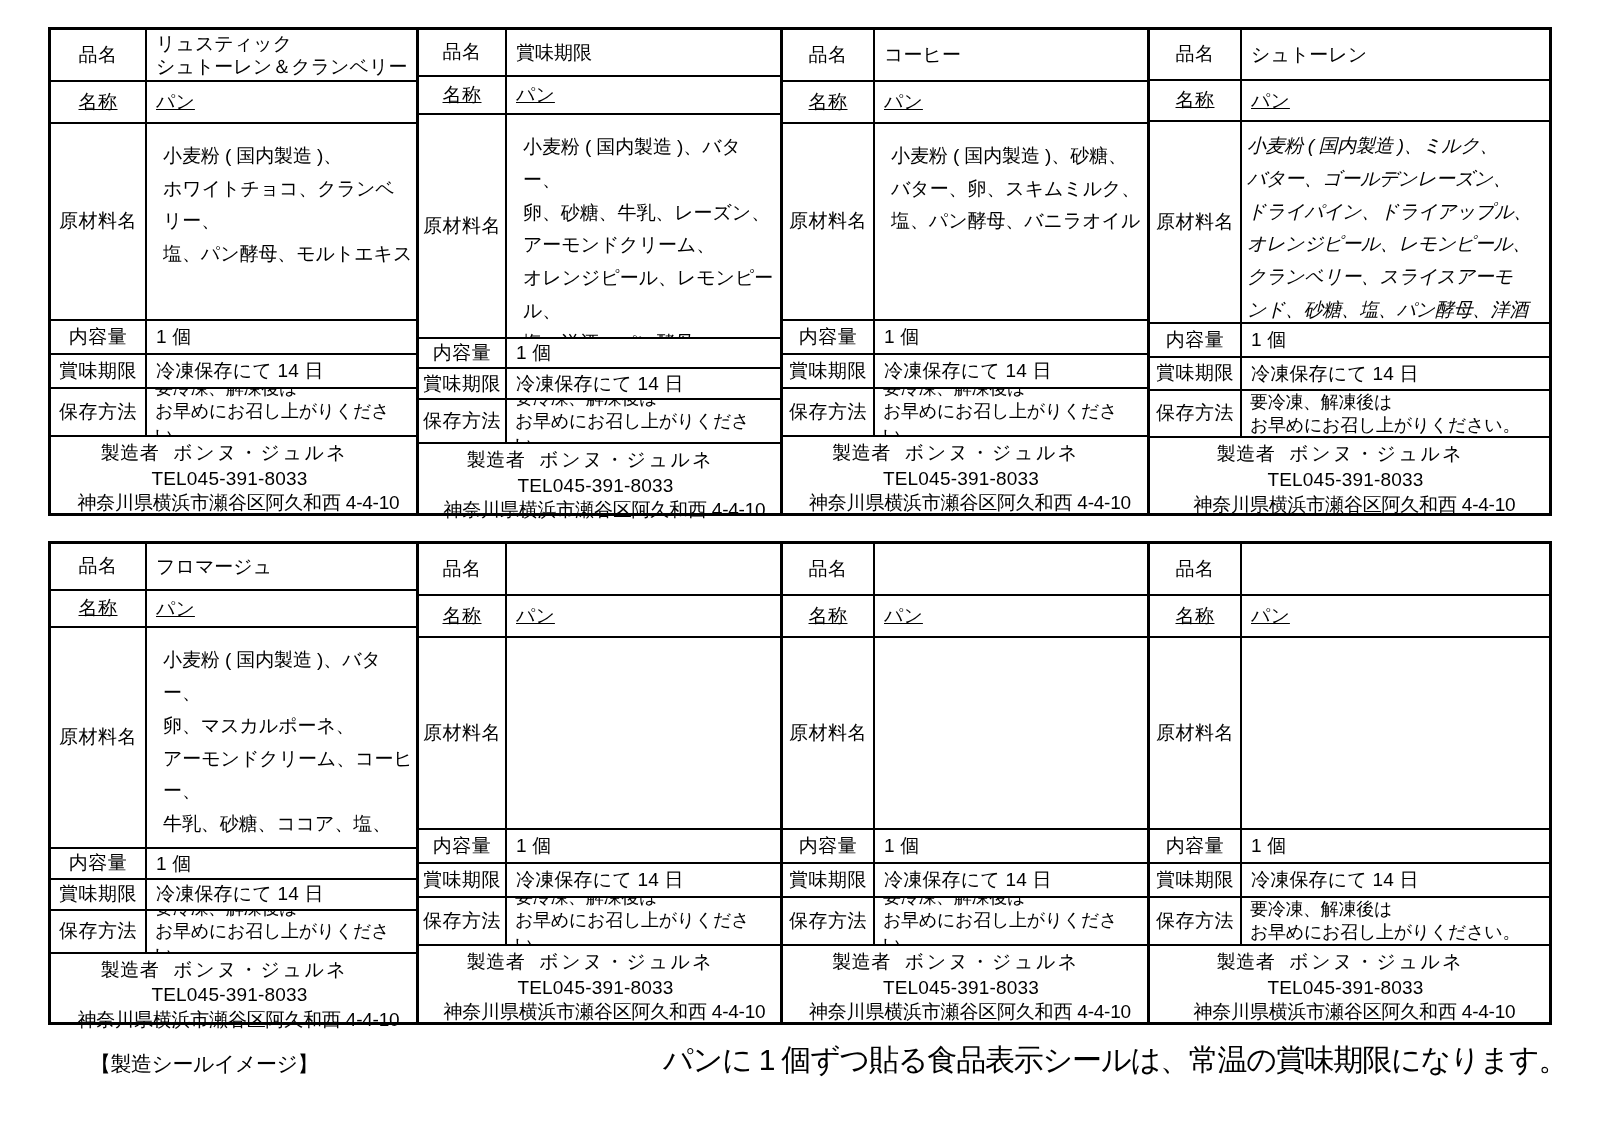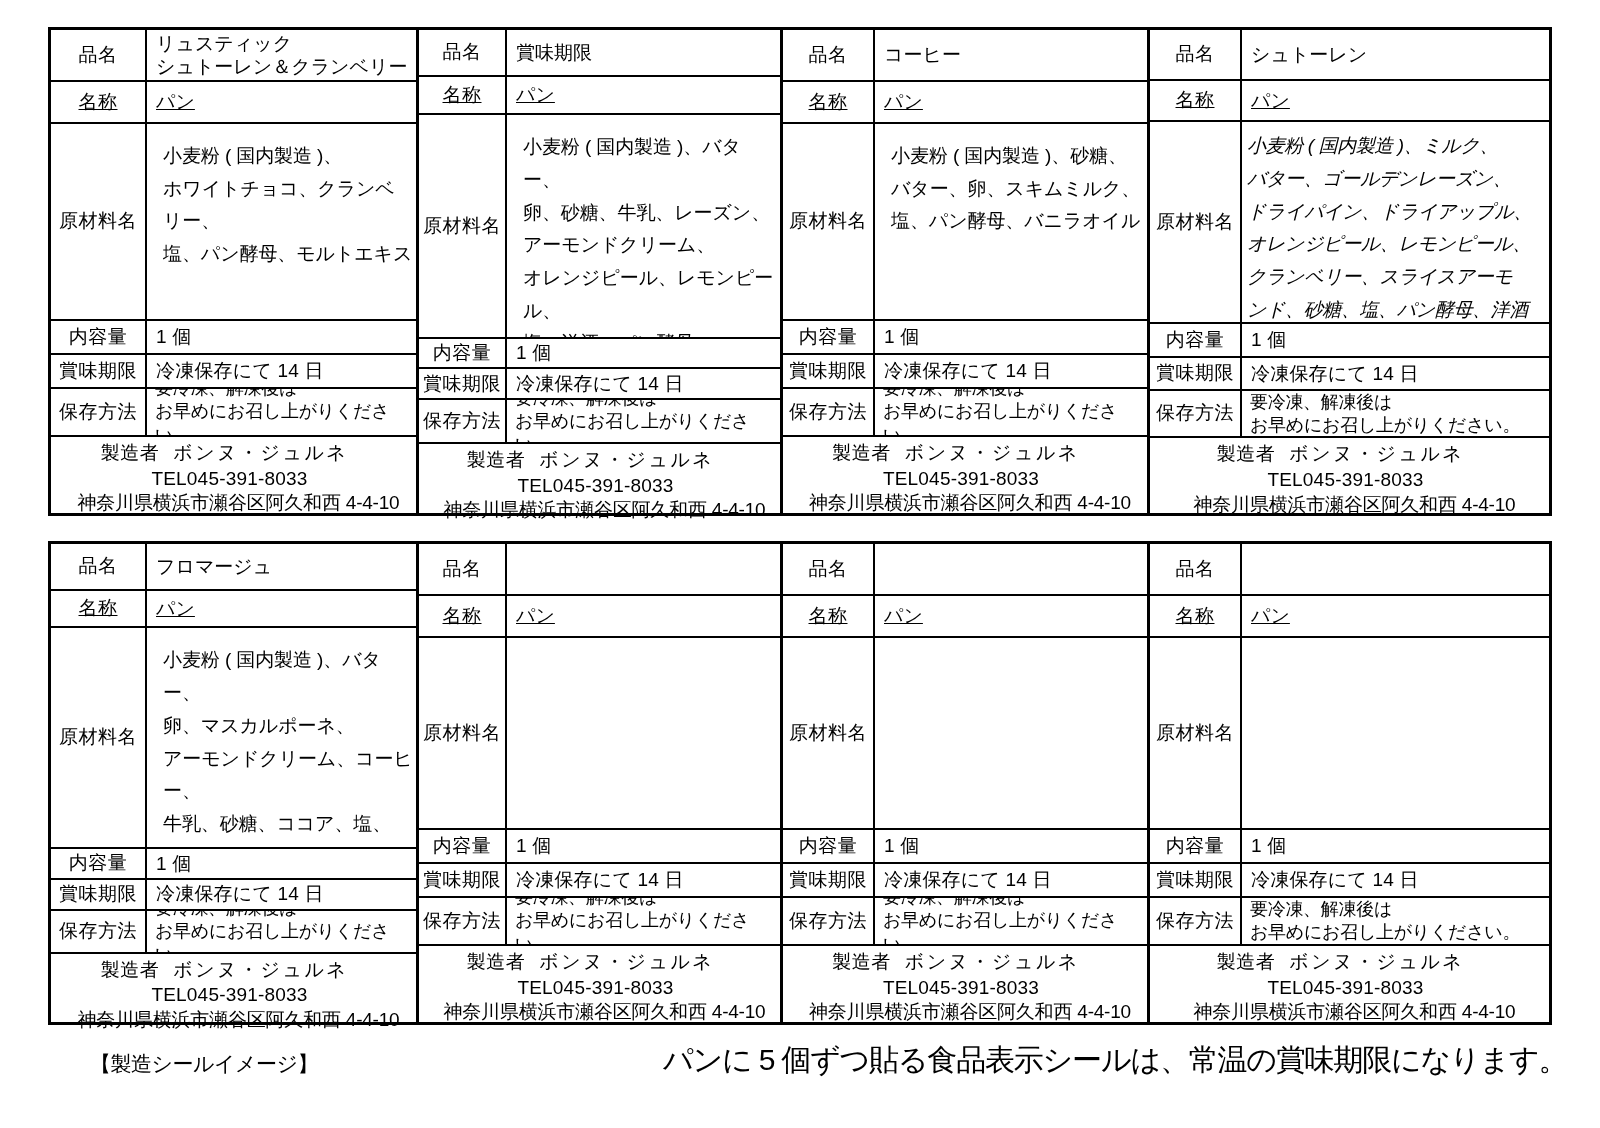--- a/index.html
+++ b/index.html
@@ -533,16 +533,16 @@
         <div class="seizo-line1"><span>製造者</span><span class="seizo-maker">ボンヌ・ジュルネ</span></div>
         <div class="seizo-tel">TEL045-391-8033</div>
         <div class="seizo-addr">神奈川県横浜市瀬谷区阿久和西 4-4-10</div>
       </div>
     </div>
 
   </div>
 
   <div class="footer">
     <div class="footer-caption">【製造シールイメージ】</div>
-    <div class="footer-note">パンに 5 個ずつ貼る食品表示シールは、常温の賞味期限になります。</div>
+    <div class="footer-note">パンに 1 個ずつ貼る食品表示シールは、常温の賞味期限になります。</div>
   </div>
 
 </div>
 
 </body></html>

